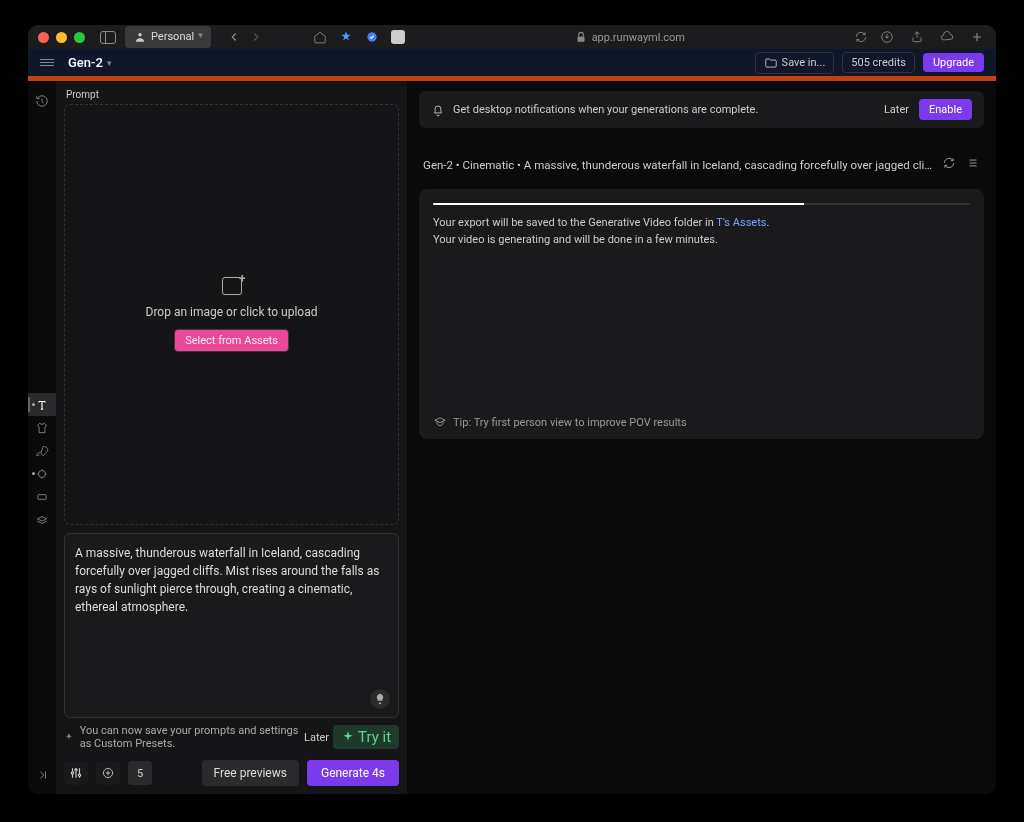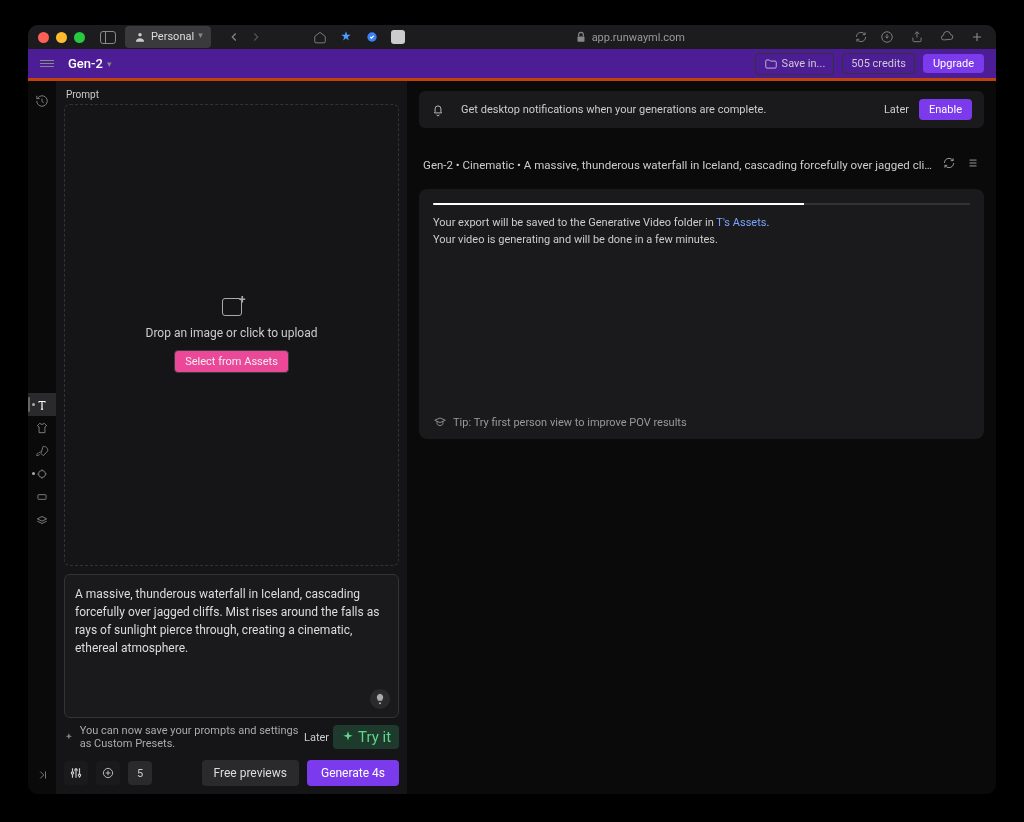--- a/index.html
+++ b/index.html
@@ -55,22 +55,22 @@
     }
     .right-chrome { display: flex; gap: 12px; align-items: center; }
     .app-icon-sq { width: 14px; height: 14px; background: #ccc; border-radius: 3px; }
 
     
     .app-header {
       height: 32px;
       display: flex;
       align-items: center;
       padding: 0 12px;
-      background: #4c1d95;
-      border-bottom: 3px solid #c2410c;
+      background: #0f172a;
+      border-bottom: 5px solid #c2410c;
     }
     .menu-icon { width: 14px; display: flex; flex-direction: column; gap: 2px; margin-right: 14px; cursor: pointer; }
     .menu-icon span { height: 1px; background: #888; }
     .gen-title { font-size: 13px; font-weight: 500; display: flex; align-items: center; gap: 4px; }
     .header-right { margin-left: auto; display: flex; gap: 8px; align-items: center; }
     .save-btn {
       border: 1px solid #333; border-radius: 4px; padding: 3px 8px; font-size: 11px; color: #ccc;
       display: flex; align-items: center; gap: 4px; cursor: pointer;
     }
     .credits { border: 1px solid #333; border-radius: 4px; padding: 3px 8px; font-size: 11px; color: #ccc; }
@@ -103,21 +103,21 @@
       display: flex; flex-direction: column; align-items: center; justify-content: center;
       gap: 10px;
     }
     .upload-icon {
       width: 20px; height: 18px; border: 1.5px solid #aaa; border-radius: 3px; position: relative;
     }
     .upload-icon::before { content: '+'; position: absolute; right: -5px; top: -6px; font-size: 12px; color: #aaa; font-weight: bold; }
     .drop-text { font-size: 12px; color: #ccc; }
     .select-assets-btn { background: #ec4899; border: 1px solid #3a3a3c; border-radius: 4px; padding: 4px 10px; font-size: 11px; color: #eee; cursor: pointer; }
 
-    .prompt-input-wrap { margin-top: 8px; border: 1px solid #333; border-radius: 6px; background: #1a1a1c; height: 144px; position: relative; }
+    .prompt-input-wrap { margin-top: 8px; border: 1px solid #333; border-radius: 6px; background: #1a1a1c; height: 185px; position: relative; }
     .prompt-input { padding: 10px; font-size: 12px; color: #ddd; line-height: 1.5; }
     .spark-btn { position: absolute; right: 8px; bottom: 8px; width: 20px; height: 20px; background: #2a2a2c; border-radius: 50%; display: flex; align-items: center; justify-content: center; color: #aaa; cursor: pointer; }
 
     .preset-bar { display: flex; align-items: center; padding: 6px 0 0 0; gap: 4px; }
     .preset-text { font-size: 11px; color: #aaa; flex: 1; display: flex; gap: 6px; align-items: center; }
     .later-link { font-size: 11px; color: #ccc; cursor: pointer; }
     .tryit-btn { background: #1d3a2d; color: #5fd68a; border-radius: 4px; padding: 3px 8px; font-size: 15px; cursor: pointer; display: flex; align-items: center; gap: 3px; }
 
     .bottom-bar { display: flex; align-items: center; gap: 8px; padding-top: 10px; }
     .mini-btn { background: #2a2a2c; border-radius: 4px; width: 24px; height: 24px; display: flex; align-items: center; justify-content: center; color: #ccc; cursor: pointer; font-size: 11px; }
@@ -126,21 +126,21 @@
     .free-prev-btn { background: #2a2a2c; border-radius: 4px; padding: 6px 12px; font-size: 12px; color: #ddd; cursor: pointer; }
     .generate-btn { background: #7c3aed; border-radius: 4px; padding: 6px 14px; font-size: 12px; color: #fff; cursor: pointer; }
 
     .right-panel {
       flex: 1; background: #0a0a0a; padding: 10px 12px; display: flex; flex-direction: column; gap: 10px;
     }
     .notif-banner {
       background: #1a1a1c; border-radius: 6px; padding: 8px 12px;
       display: flex; align-items: center; gap: 10px;
     }
-    .notif-text { flex: 1; font-size: 11px; color: #ccc; display: flex; align-items: center; gap: 16px; }
+    .notif-text { flex: 1; font-size: 11px; color: #ccc; display: flex; align-items: center; gap: 8px; }
     .later-btn { font-size: 11px; color: #ccc; cursor: pointer; }
     .enable-btn { background: #7c3aed; border-radius: 4px; padding: 4px 10px; font-size: 11px; color: #fff; cursor: pointer; }
 
     .gen-header-row { display: flex; align-items: center; gap: 10px; padding: 18px 4px 0 4px; }
     .gen-desc { flex: 1; font-size: 11.5px; color: #ccc; white-space: nowrap; overflow: hidden; text-overflow: ellipsis; }
     .gen-header-icon { color: #888; cursor: pointer; }
 
     .progress-card {
       background: #1a1a1c; border-radius: 8px; padding: 14px 14px 10px 14px; margin-top: 6px;
       display: flex; flex-direction: column; height: 250px;

